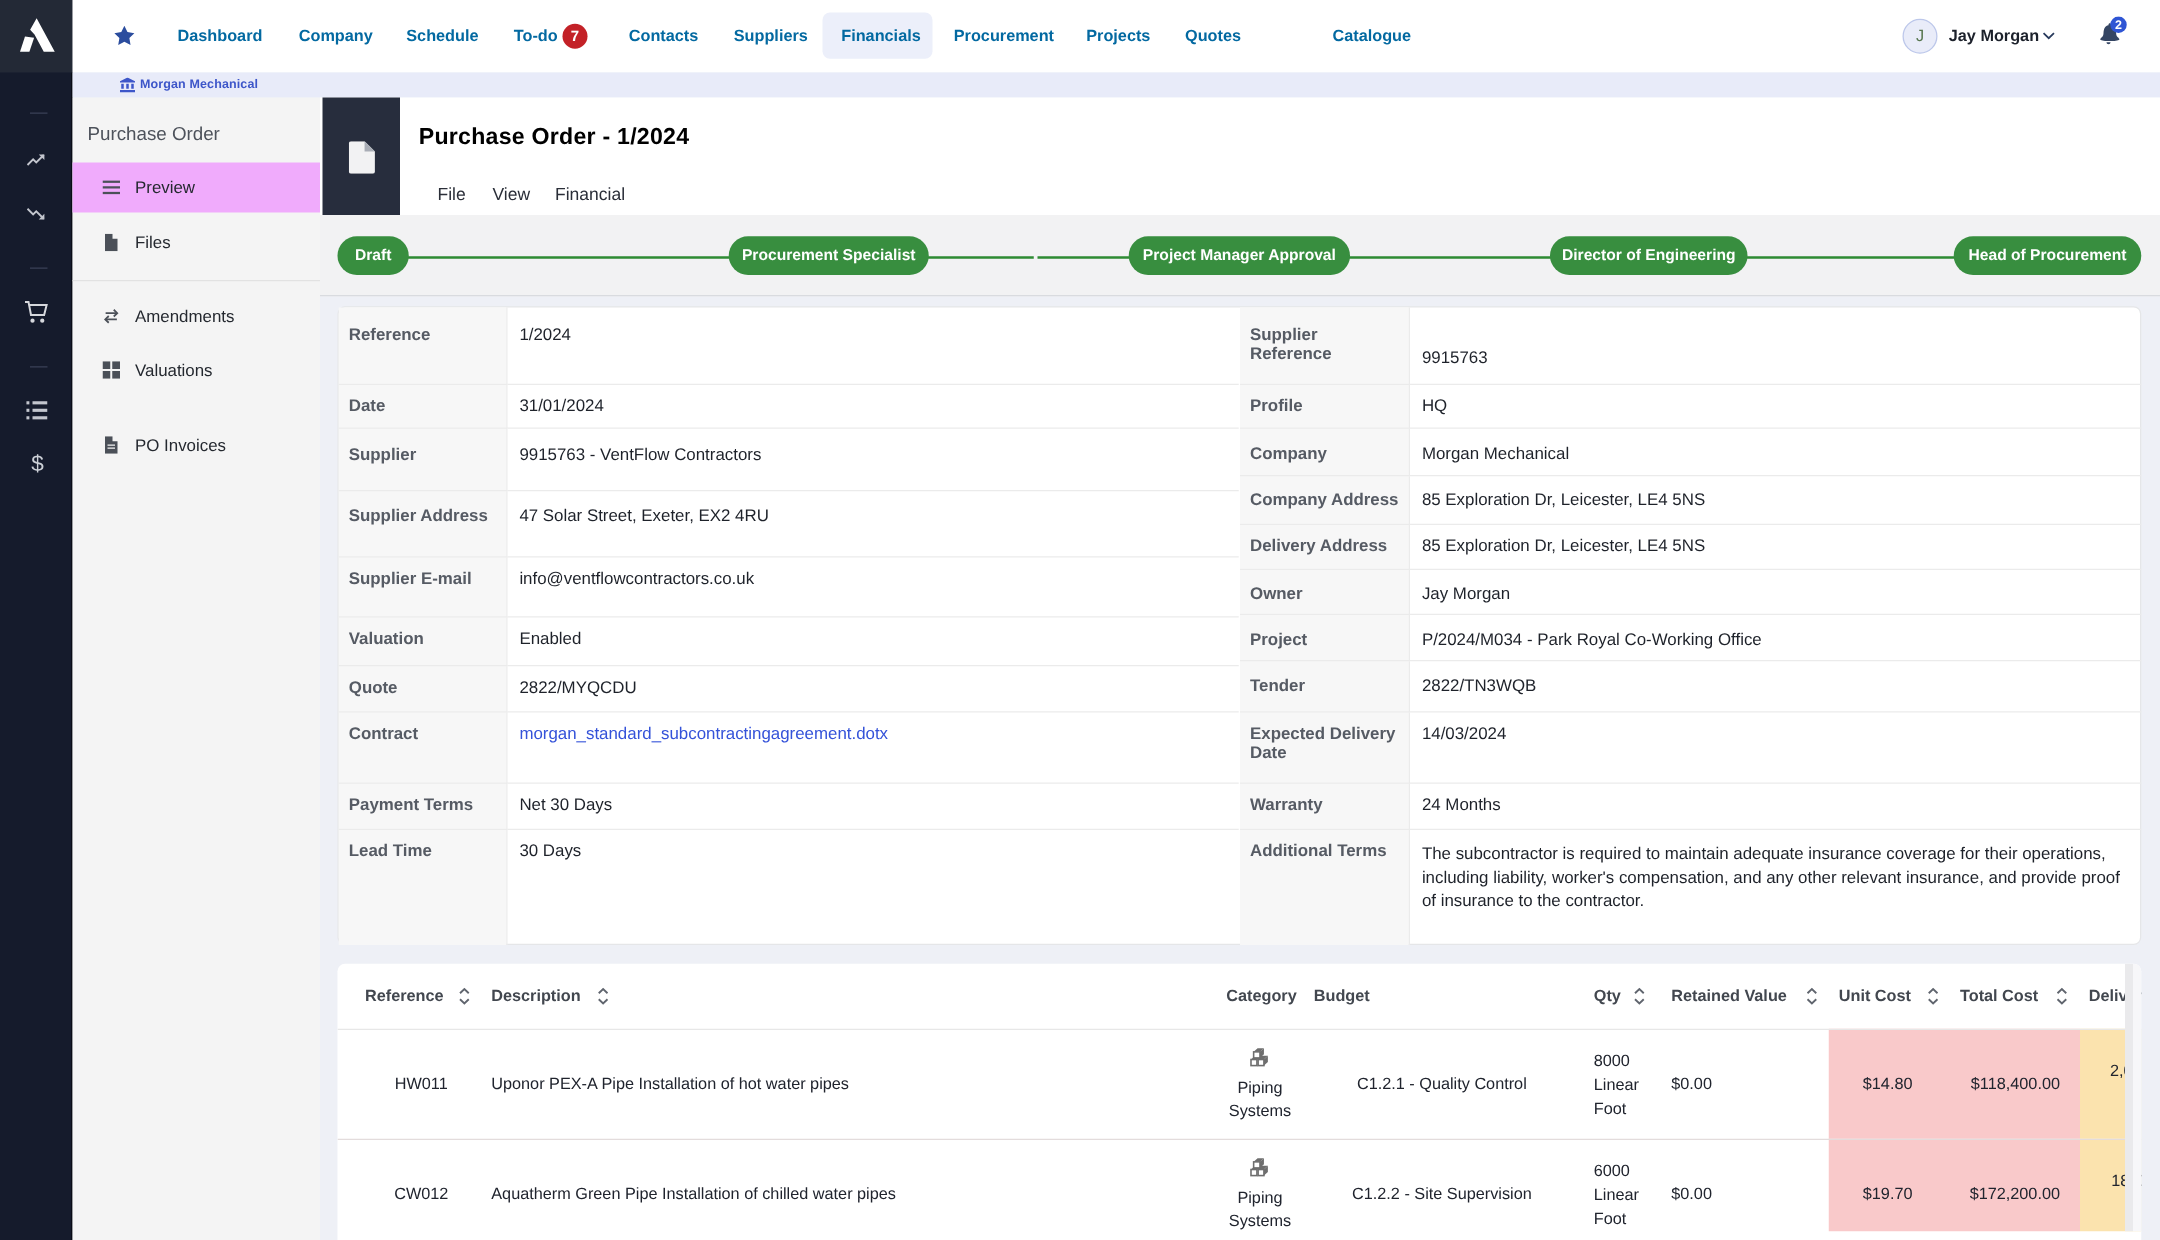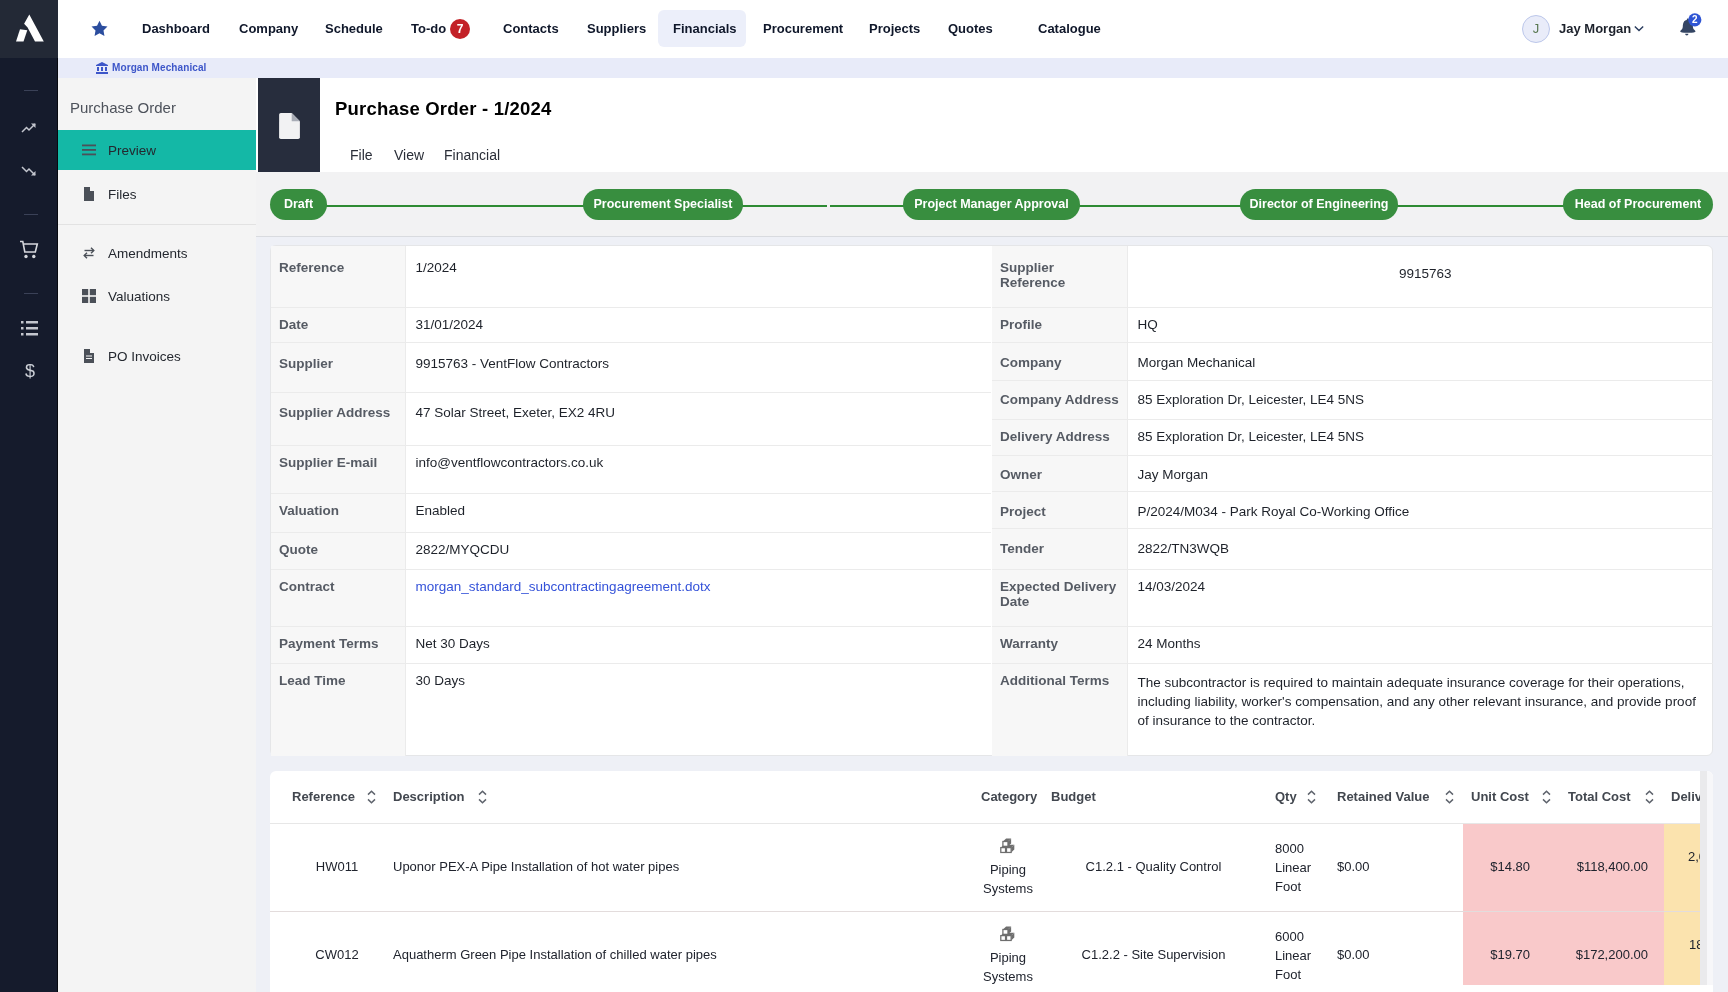--- a/index.html
+++ b/index.html
@@ -2,21 +2,21 @@
 <html><head>
 <meta charset="utf-8">
 <style>
   * { margin:0; padding:0; box-sizing:border-box; }
   html,body { width:1728px; height:992px; overflow:hidden; }
   body { font-family:"Liberation Sans", sans-serif; background:#eef0f6; position:relative; }
   .abs { position:absolute; }
 
   
   #topbar { position:absolute; left:58px; top:0; width:1670px; height:58px; background:#fff; }
-  .nav { position:absolute; top:0; height:58px; line-height:58px; font-size:13px; font-weight:700; color:#0f172a; }
+  .nav { position:absolute; top:0; height:58px; line-height:58px; font-size:13px; font-weight:700; color:#0369a1; }
   #fin-pill { position:absolute; left:600px; top:10px; width:88px; height:37px; background:#eceffa; border-radius:6px; }
   #subbar { position:absolute; left:58px; top:58px; width:1670px; height:20px; background:#e8ebf9; }
   #subbar .txt { position:absolute; left:54px; top:0; height:20px; line-height:20px; font-size:10px; font-weight:700; color:#3d56c9; letter-spacing:0.1px; }
 
   
   #rail { position:absolute; left:0; top:0; width:58px; height:992px; background:#151b2c; border-right:1px solid #07090f; }
   #railsq { position:absolute; left:0; top:0; width:58px; height:58px; background:#232936; }
   .rdiv { position:absolute; left:24px; width:14px; height:1px; background:#3a4157; }
 
   
@@ -107,21 +107,21 @@
   <span class="nav" style="left:267px;">Schedule</span>
   <span class="nav" style="left:353px;">To-do</span>
   <span class="abs" style="left:392px; top:19px; width:20px; height:20px; border-radius:50%; background:#c32127; color:#fff; font-size:12px; font-weight:700; text-align:center; line-height:20px;">7</span>
   <span class="nav" style="left:445px;">Contacts</span>
   <span class="nav" style="left:529px;">Suppliers</span>
   <div id="fin-pill"></div>
   <span class="nav" style="left:615px;">Financials</span>
   <span class="nav" style="left:705px;">Procurement</span>
   <span class="nav" style="left:811px;">Projects</span>
   <span class="nav" style="left:890px;">Quotes</span>
-  <span class="nav" style="left:980px;">Catalogue</span>
+  <span class="nav" style="left:1008px;">Catalogue</span>
   <span class="abs" style="left:1464px; top:15px; width:28px; height:28px; border-radius:50%; background:#e9ecf9; border:1px solid #bcc7ea; color:#57764f; font-size:13px; text-align:center; line-height:26px;">J</span>
   <span class="nav" style="left:1501px; font-size:13px; color:#1c212b;">Jay Morgan</span>
   <svg class="abs" style="left:1576px; top:25px;" width="10" height="7" viewBox="0 0 12 8">
       <path fill="none" stroke="#2a3c5e" stroke-width="1.7" d="M1 1.5l5 5 5-5"></path>
     </svg>
   <svg class="abs" style="left:1620px; top:13px;" width="24" height="25" viewBox="0 0 24 25">
     <path fill="#344563" d="M8.8 19.8c-3.9 0-6.6-.5-6.6-1.4 0-.55.8-1.35 1.5-1.9.7-.55 1-1.55 1.1-2.9.2-3.3.9-6.1 4-6.5v-.55c0-.6.45-1.05 1.05-1.05s1.05.45 1.05 1.05v.55c3.1.4 3.8 3.2 4 6.5.1 1.35.4 2.35 1.1 2.9.7.55 1.5 1.35 1.5 1.9 0 .9-2.7 1.4-6.6 1.4z"></path>
     <path fill="#344563" d="M7.2 20.8h3.2c0 .9-.7 1.6-1.6 1.6s-1.6-.7-1.6-1.6z"></path>
     <circle cx="16.8" cy="6.8" r="6.6" fill="#2f55d4"></circle>
     <text x="16.8" y="10.4" font-size="10" font-weight="bold" fill="#fff" text-anchor="middle" font-family="Liberation Sans, sans-serif">2</text>
@@ -129,21 +129,21 @@
 </div>
 <div id="subbar">
   <svg class="abs" style="left:38px; top:4px;" width="12" height="12" viewBox="0 0 12 12">
       <path fill="#3d56c9" d="M6 0L12 3v1H0V3L6 0zM1 5h2v4H1V5zm4 0h2v4H5V5zm4 0h2v4H9V5zM0 10h12v2H0v-2z"></path>
     </svg>
   <span class="txt">Morgan Mechanical</span>
 </div>
 
 <div id="sidenav">
   <div class="title">Purchase Order</div>
-  <div class="snitem" style="top:52px; background:#14b8a6;">
+  <div class="snitem" style="top:52px; background:#f0abfc;">
     <svg class="ic" viewBox="0 0 14 14">
         <g fill="#4b5058">
           <rect y="1.5" width="14" height="1.8"></rect>
           <rect y="6" width="14" height="1.8"></rect>
           <rect y="10.5" width="14" height="1.8"></rect>
         </g>
       </svg>
     <span class="lbl">Preview</span>
   </div>
   <div class="snitem" style="top:96px;">
@@ -253,21 +253,21 @@
       <tr style="height:93px;">
             <td class="lb">Lead Time</td>
             <td class="vl">30 Days</td>
           </tr>
     </tbody>
       </table>
     <table class="dt" id="dtR">
       <tbody>
           <tr style="height:61px;">
             <td class="lb" style="padding-top:14px;">Supplier Reference</td>
-            <td class="vl" style="padding-top:20px;text-align:center;">9915763</td>
+            <td class="vl" style="padding-top:32px;">9915763</td>
           </tr>
       <tr style="height:35px;">
             <td class="lb">Profile</td>
             <td class="vl">HQ</td>
           </tr>
       <tr style="height:38px;">
             <td class="lb" style="padding-top:12px;">Company</td>
             <td class="vl" style="padding-top:12px;">Morgan Mechanical</td>
           </tr>
       <tr style="height:39px;">

